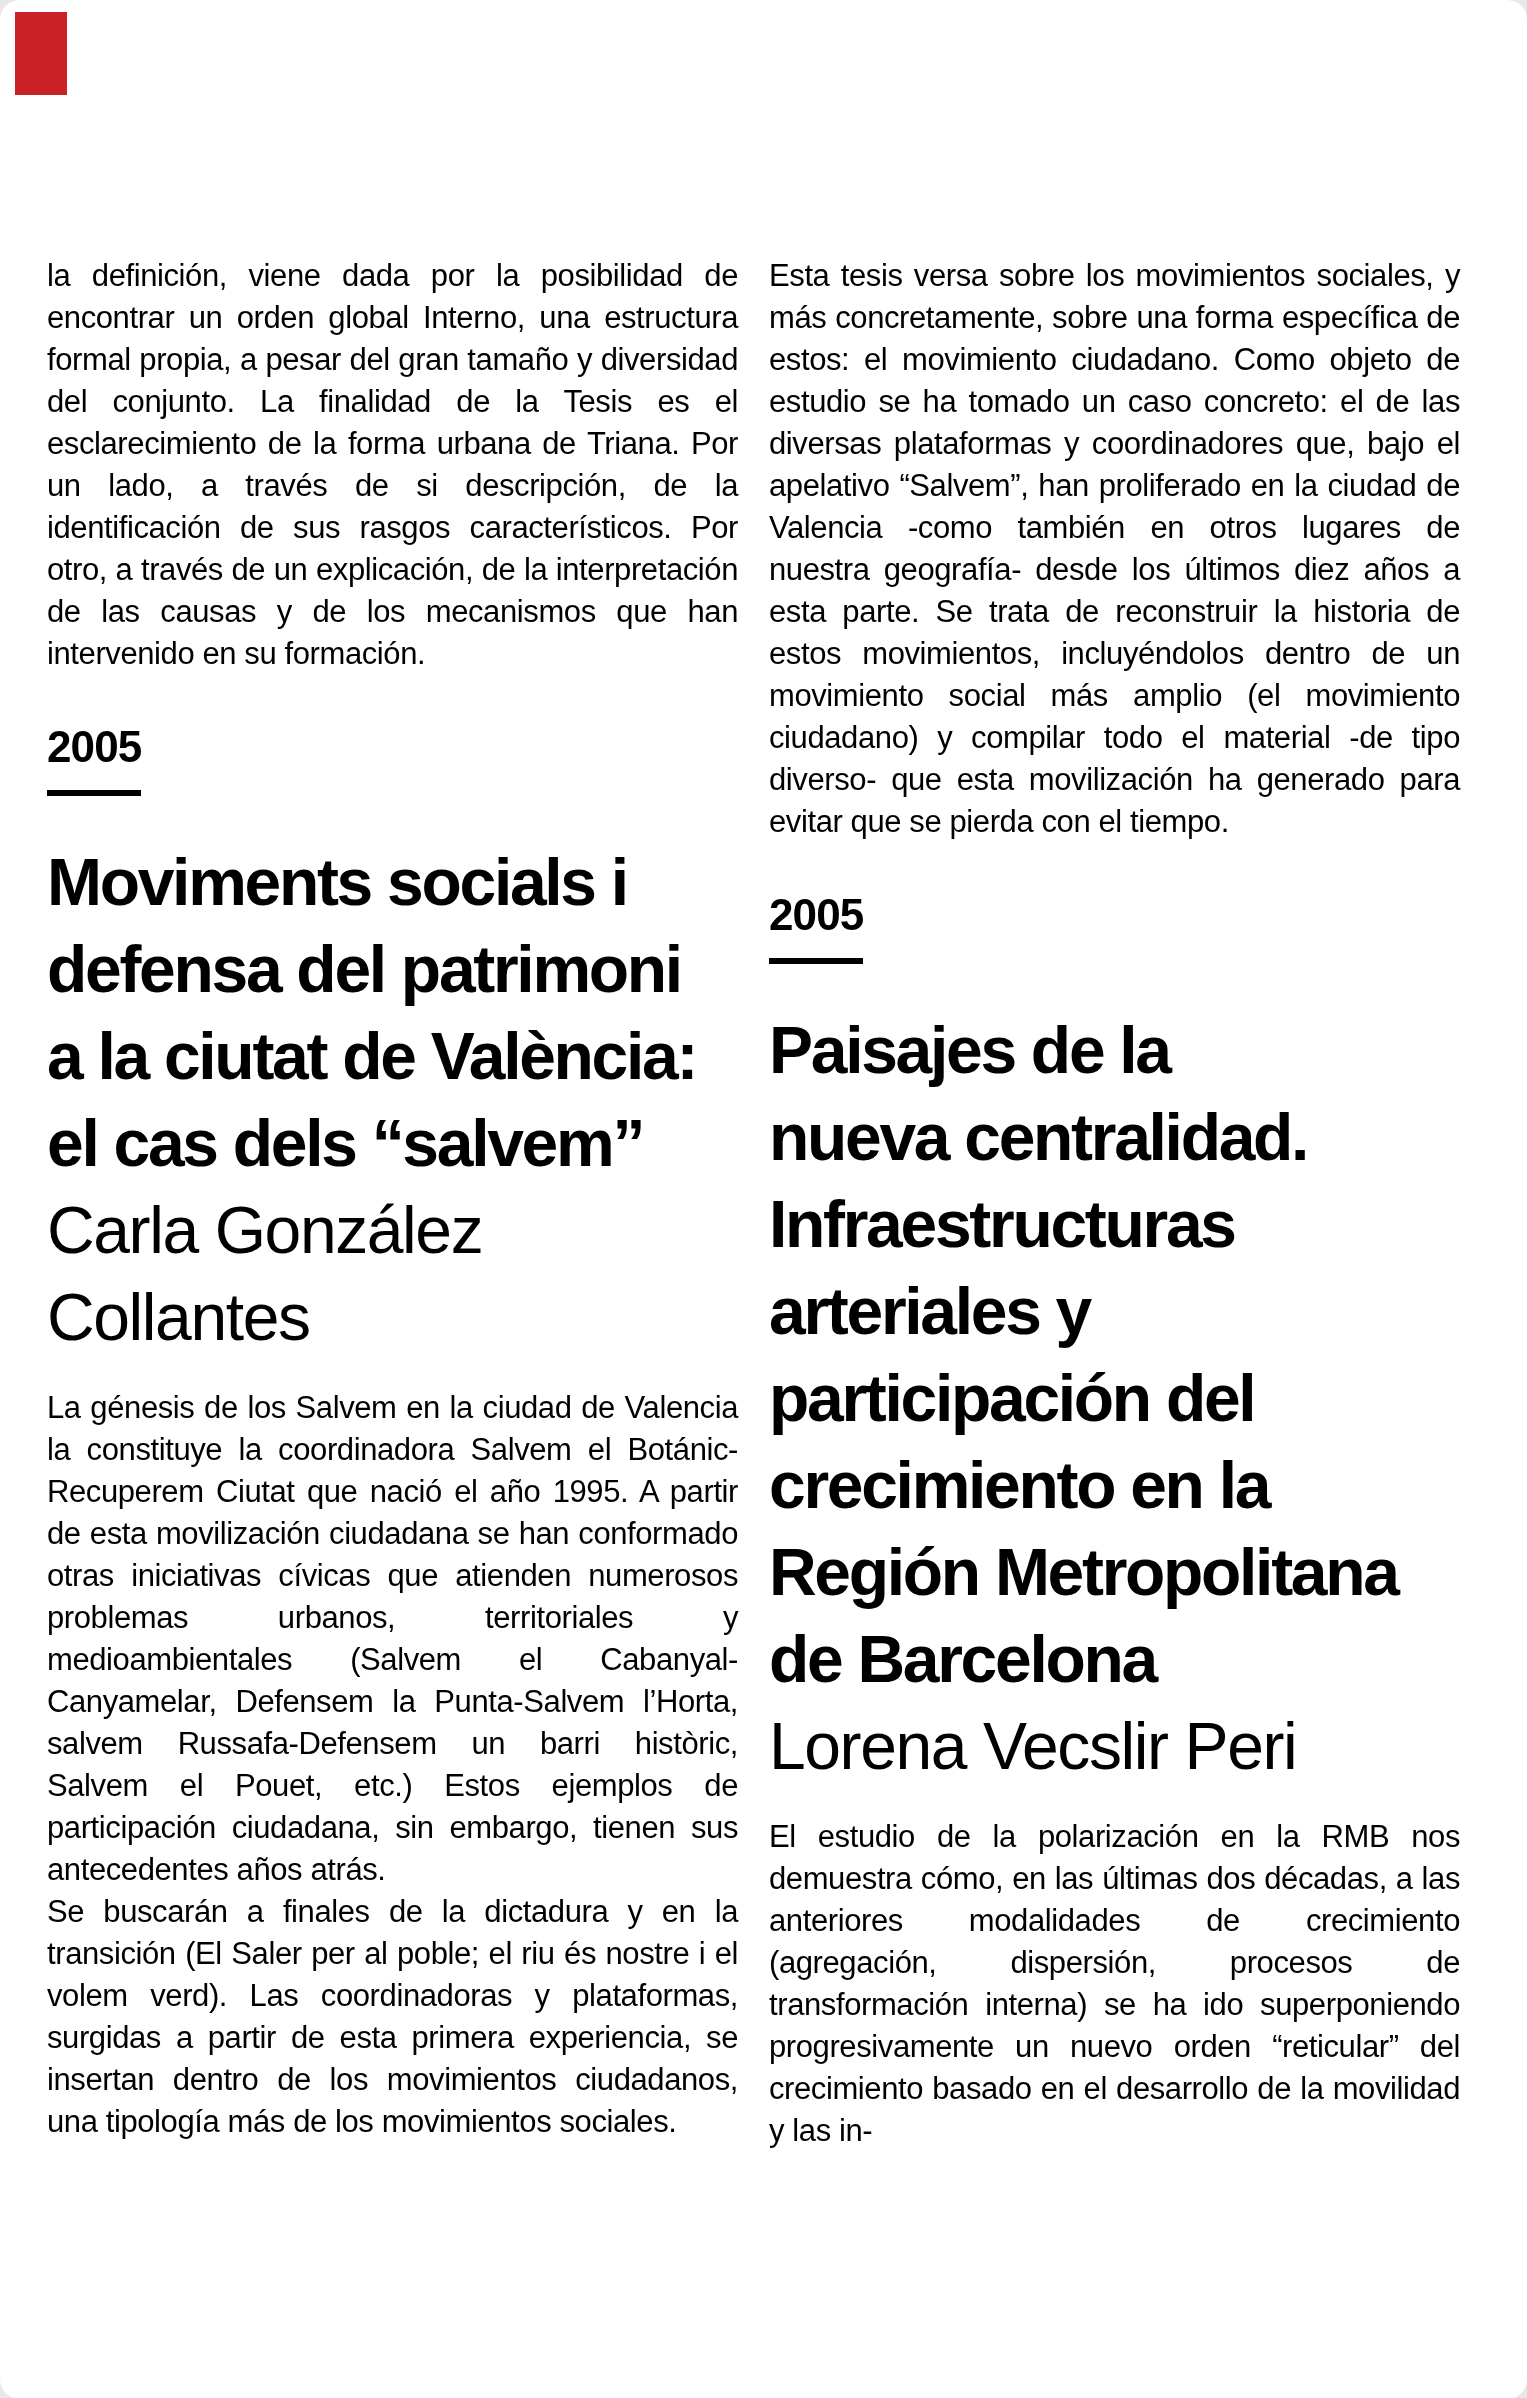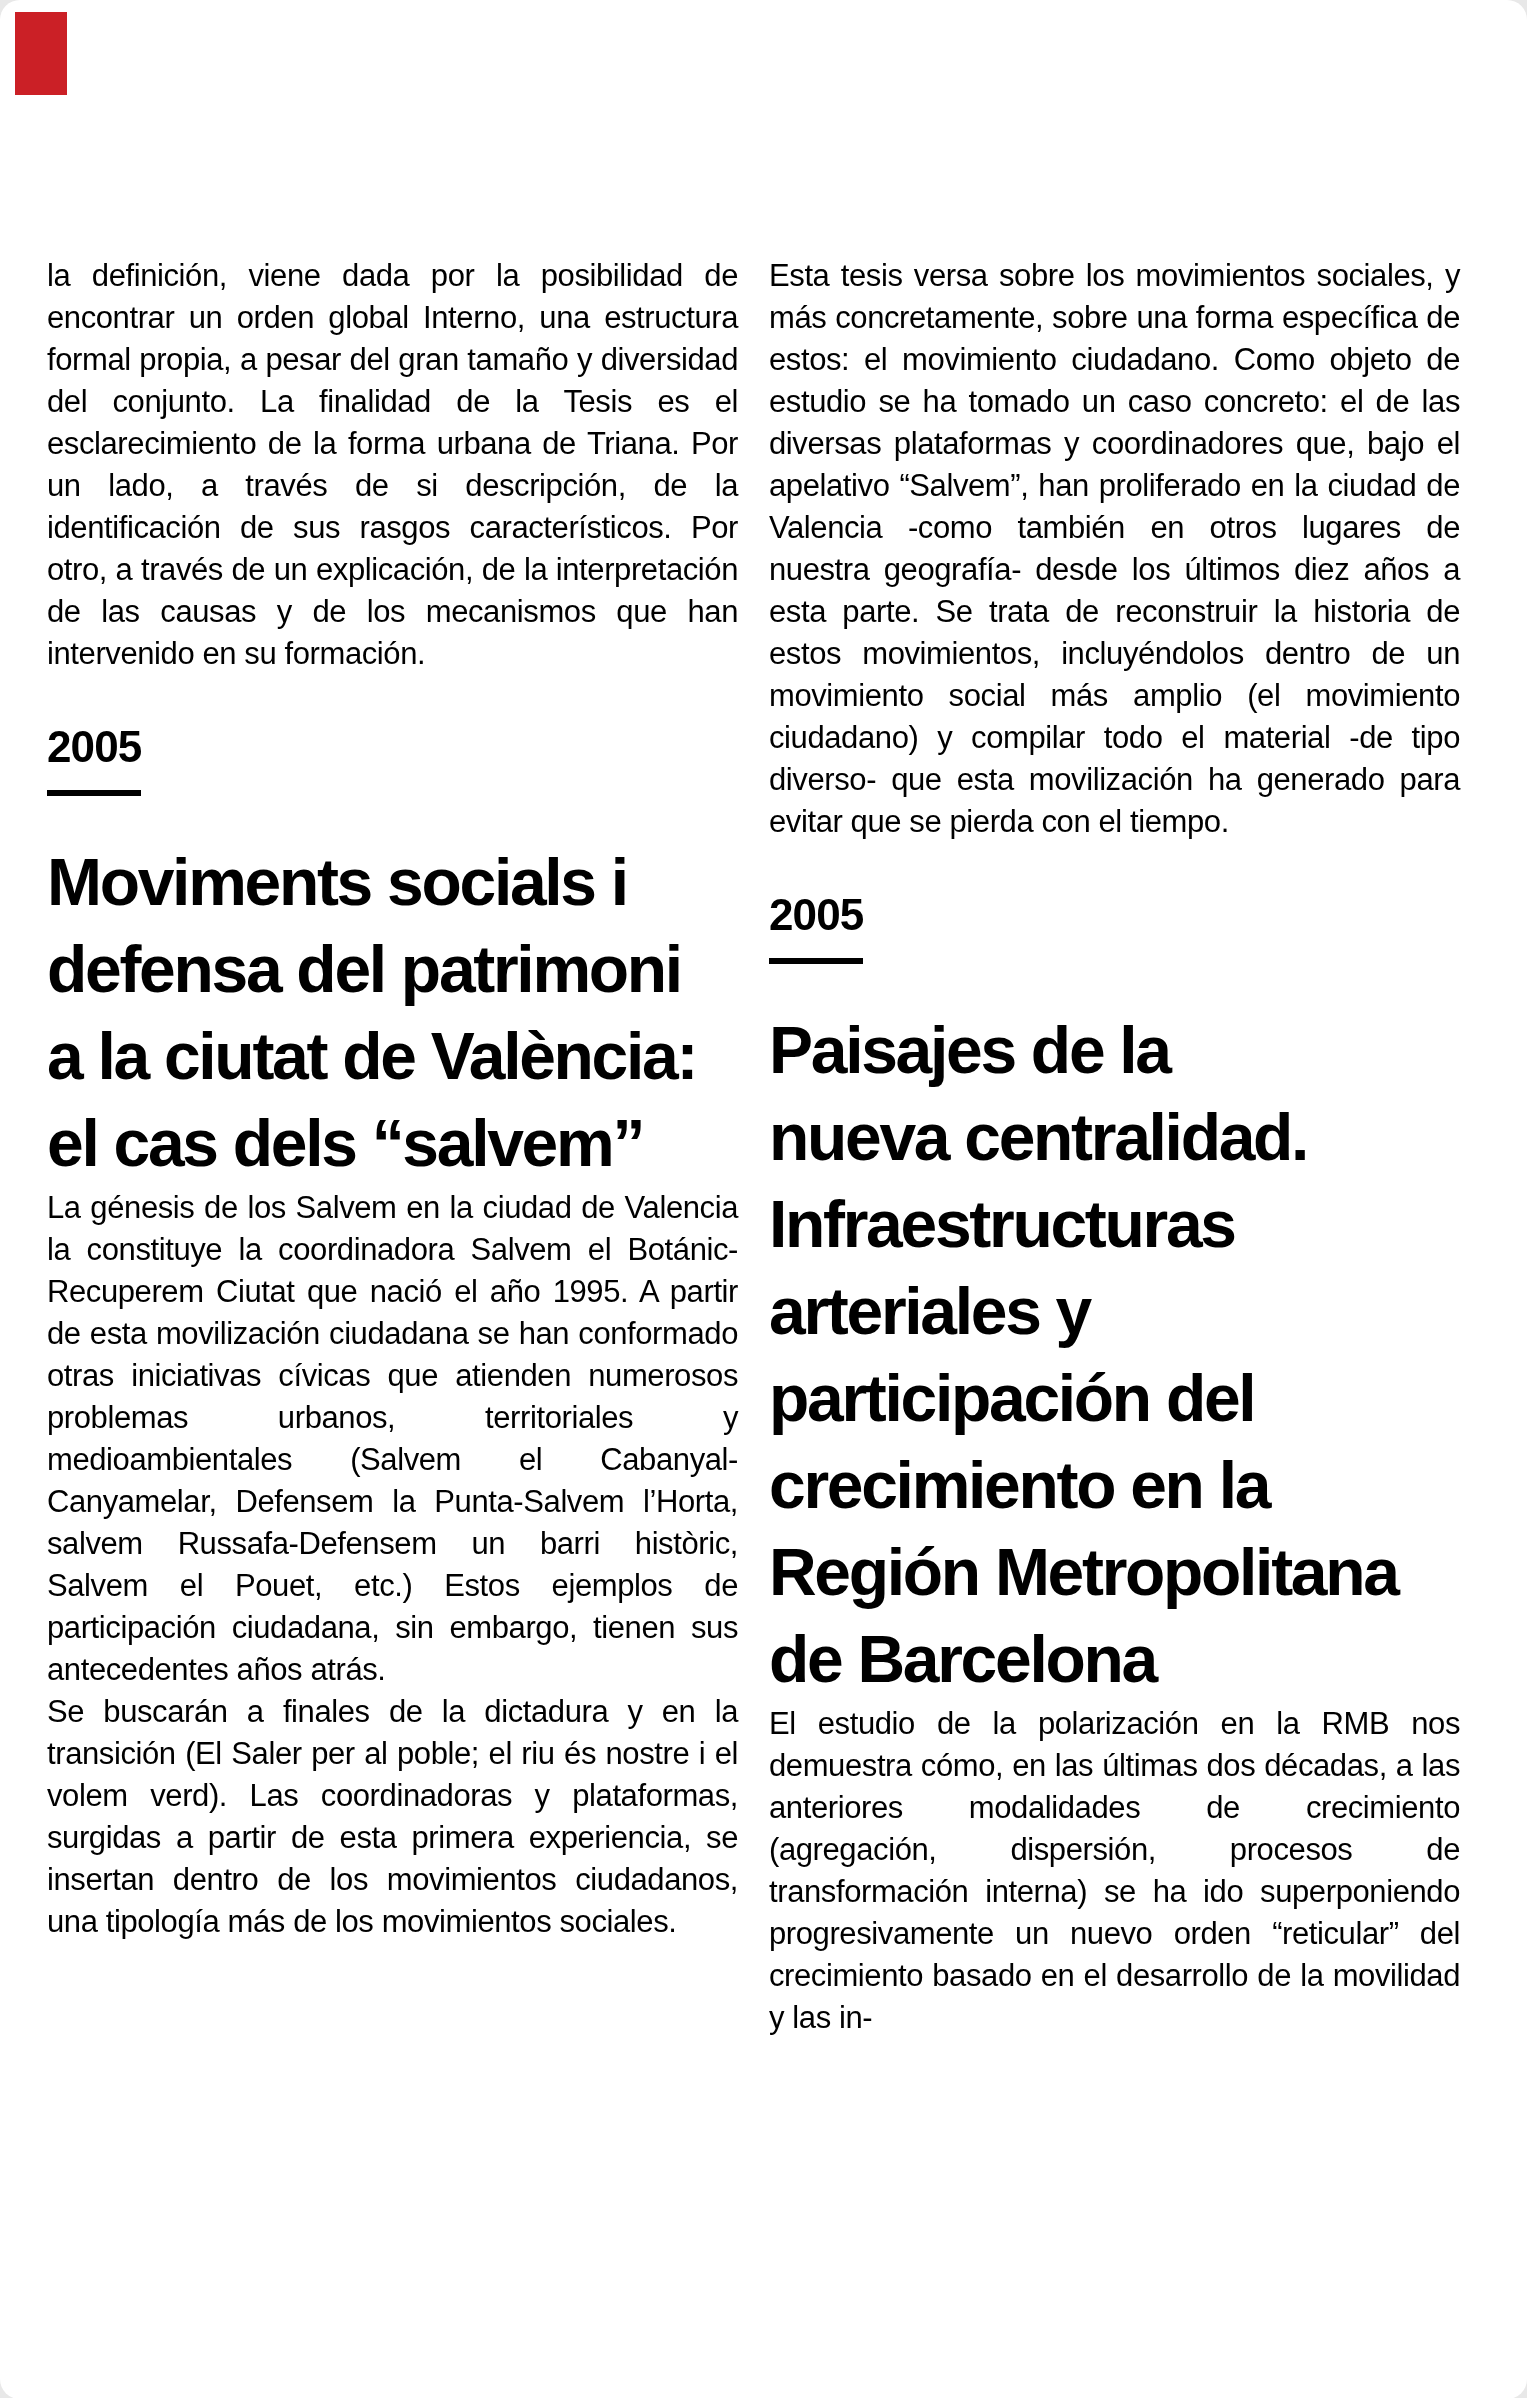--- a/index.html
+++ b/index.html
@@ -82,20 +82,22 @@
 
     <h2 class="year">
       <span class="year-text">2005</span>
     </h2>
 
     <h1 class="title">Moviments socials i
 defensa del patrimoni
 a la ciutat de València:
 el cas dels “salvem”</h1>
 
+    <div class="author">Carla González
+Collantes</div>
 
     <p class="body" lang="es">La génesis de los Salvem en la ciudad de Valencia la constituye la coordinadora Salvem el Botánic-Recuperem Ciutat que nació el año 1995. A partir de esta movilización ciudadana se han conformado otras iniciativas cívicas que atienden numerosos problemas urbanos, territoriales y medioambientales (Salvem el Cabanyal-Canyamelar, Defensem la Punta-Salvem l’Horta, salvem Russafa-Defensem un barri històric, Salvem el Pouet, etc.) Estos ejemplos de participación ciudadana, sin embargo, tienen sus antecedentes años atrás.</p>
     <p class="body" lang="es">Se buscarán a finales de la dictadura y en la transición (El Saler per al poble; el riu és nostre i el volem verd). Las coordinadoras y plataformas, surgidas a partir de esta primera experiencia, se insertan dentro de los movimientos ciudadanos, una tipología más de los movimientos sociales.</p>
   </section>
 
   <section class="col col-right">
     <p class="body intro" lang="es">Esta tesis versa sobre los movimientos sociales, y más concretamente, sobre una forma específica de estos: el movimiento ciudadano. Como objeto de estudio se ha tomado un caso concreto: el de las diversas plataformas y coordinadores que, bajo el apelativo “Salvem”, han proliferado en la ciudad de Valencia -como también en otros lugares de nuestra geografía- desde los últimos diez años a esta parte. Se trata de reconstruir la historia de estos movimientos, incluyéndolos dentro de un movimiento social más amplio (el movimiento ciudadano) y compilar todo el material -de tipo diverso- que esta movilización ha generado para evitar que se pierda con el tiempo.</p>
 
     <h2 class="year">
       <span class="year-text">2005</span>
@@ -103,18 +105,19 @@
 
     <h1 class="title">Paisajes de la
 nueva centralidad.
 Infraestructuras
 arteriales y
 participación del
 crecimiento en la
 Región Metropolitana
 de Barcelona</h1>
 
+    <div class="author">Lorena Vecslir Peri</div>
 
     <p class="body" lang="es">El estudio de la polarización en la RMB nos demuestra cómo, en las últimas dos décadas, a las anteriores modalidades de crecimiento (agregación, dispersión, procesos de transformación interna) se ha ido superponiendo progresivamente un nuevo orden “reticular” del crecimiento basado en el desarrollo de la movilidad y las in-</p>
   </section>
 
 </div>
 
 
 </body></html>

